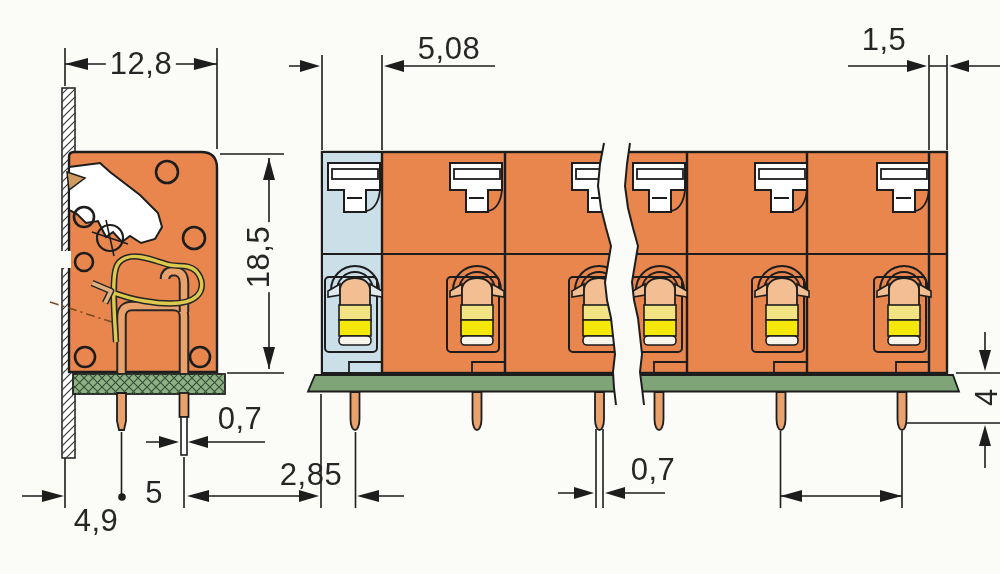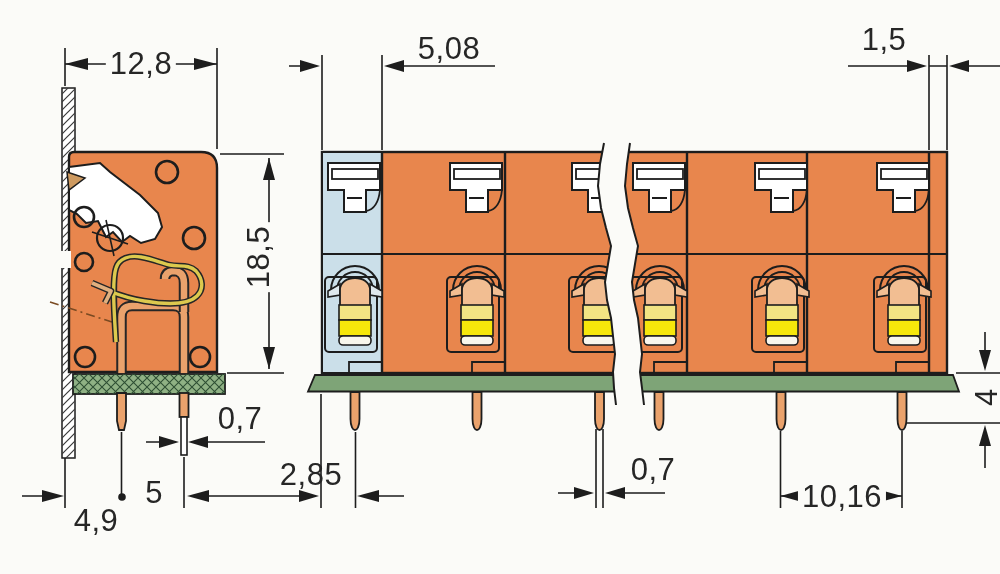--- a/index.html
+++ b/index.html
@@ -242,16 +242,15 @@
 
 <div class="lbl bg" style="left:129px;top:63px;">12,8</div>
 <div class="lbl" style="left:437px;top:41px;margin-top:7px;">5,08</div>
 <div class="lbl" style="left:872px;top:39px;text-align:right;">1,5</div>
 <div class="lbl rot bg" style="left:246px;top:257px;">18,5</div>
 <div class="lbl" style="left:228px;top:418px;">0,7</div>
 <div class="lbl" style="left:258px;top:474px;margin-left:41px;">2,85</div>
 <div class="lbl bg" style="left:84px;top:496px;margin-top:24px;">4,9</div>
 <div class="lbl bg" style="left:142px;top:492px;">5</div>
 <div class="lbl" style="left:641px;top:469px;">0,7</div>
-<div class="lbl bg" style="left:830px;top:496px;">10,16</div>
 <div class="lbl rot bg" style="left:974px;top:397px;">4</div>
 
 </div>
 
 </body></html>

